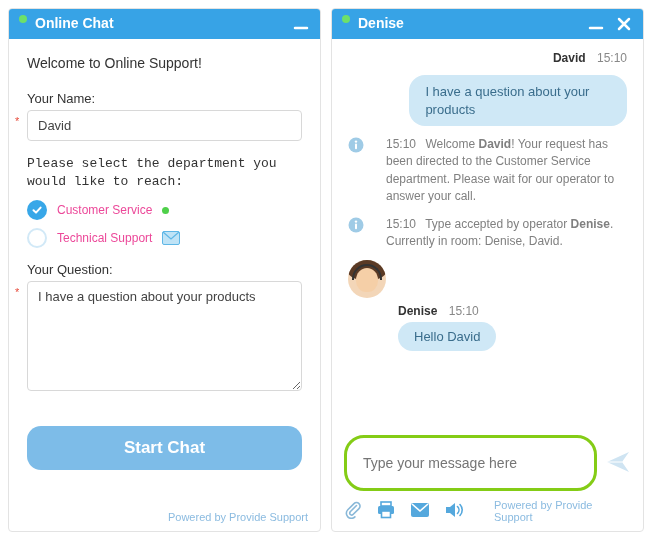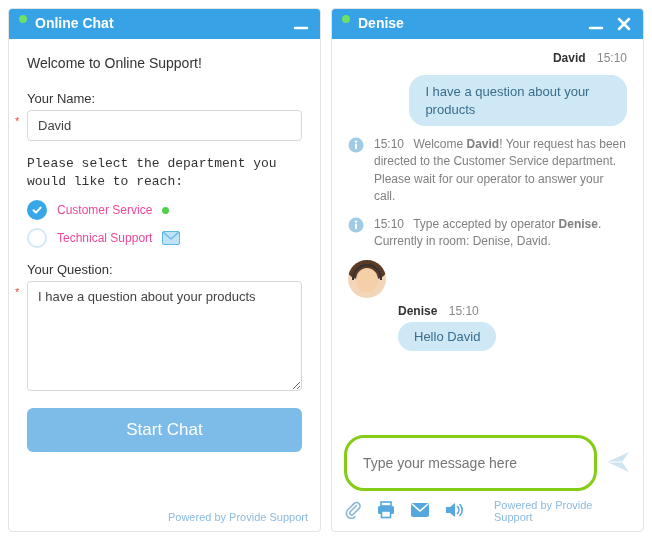--- a/index.html
+++ b/index.html
@@ -81,28 +81,30 @@
     flex: 0 0 auto;
   }
   .radio-outer.selected {
     border: none;
     background: #38a7e8;
   }
   .radio-check svg { display: block; }
   .green-dot { width:7px; height:7px; border-radius:50%; background:#4fd04a; display:inline-block; }
   .mail-ico svg { display:block; }
   .start-btn {
+    margin-top: 18px;
     width: 100%;
     background: #7dbce8;
     color: #fff;
     border: none;
-    border-radius: 6px;
+    border-radius: 14px;
     padding: 12px 0;
     font-size: 17px;
     cursor: pointer;
+    font-weight: bold;
   }
   .powered {
     text-align: right;
     padding: 8px 12px;
     font-size: 11px;
     color: #8bbbe0;
   }
   .powered span { cursor: pointer; }
   
   .chat-body {
@@ -124,21 +126,21 @@
     align-self: flex-end;
     background: #cfe8f6;
     color: #3a6d8c;
     border-radius: 16px;
     padding: 8px 16px;
     max-width: 78%;
     font-size: 13px;
     line-height: 1.35;
   }
   .sys-row {
-    display: flex; gap: 10px;
+    display: flex; gap: 22px;
     font-size: 12px;
     color: #808080;
     line-height: 1.45;
   }
   .info-ico { flex: 0 0 auto; margin-top:1px;}
   .sys-text .time { margin-right: 6px; color:#808080;}
   .sys-text b { font-weight:600; color:#808080;}
   .op-row { display: flex; gap: 12px; align-items:flex-start;}
   .avatar {
     width: 38px; height: 38px; border-radius: 50%;

